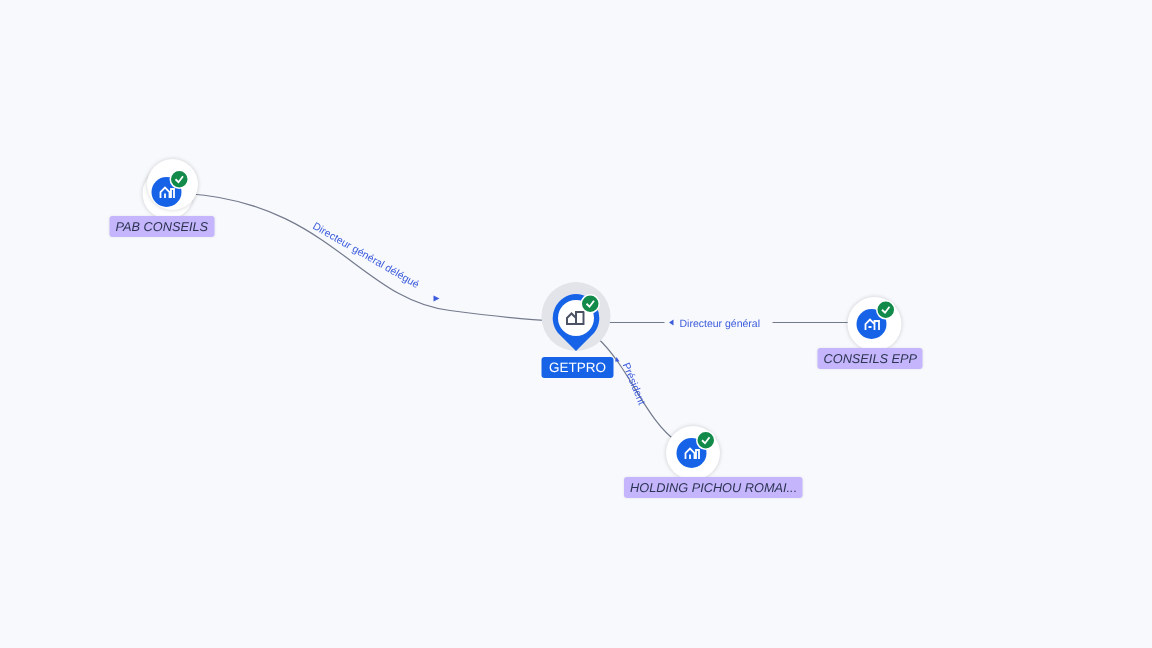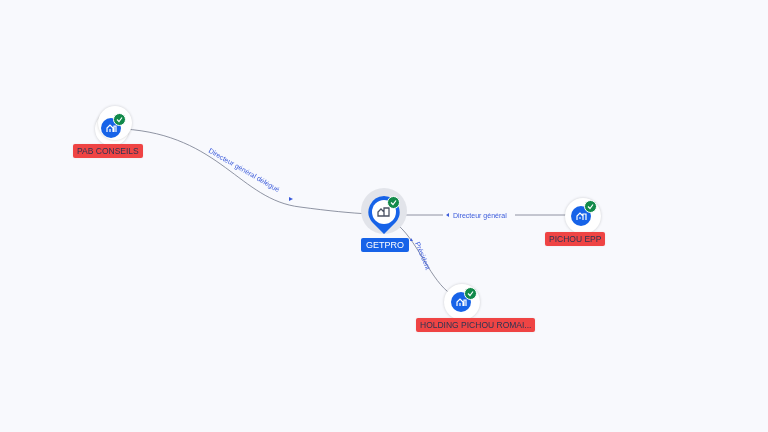--- a/index.html
+++ b/index.html
@@ -3,21 +3,21 @@
 <meta charset="utf-8">
 <style>
   html, body { margin:0; padding:0; }
   body { width:768px; height:432px; background:#f8f9fd; position:relative; overflow:hidden; font-family:"Liberation Sans", sans-serif; }
   svg.edges { position:absolute; left:0; top:0; }
   .edge-label { font-size:7px; fill:#3b5bdb; font-family:"Liberation Sans", sans-serif; }
   .node { position:absolute; }
   .halo { position:absolute; border-radius:50%; background:#fff; box-shadow:0 0 3px rgba(0,0,0,0.18); }
   .circle { position:absolute; border-radius:50%; background:#1763e8; display:flex; align-items:center; justify-content:center; }
   .check { position:absolute; width:11px; height:11px; border-radius:50%; background:#128a4a; border:1.5px solid #fff; display:flex; align-items:center; justify-content:center; }
-  .label { position:absolute; font-size:8.5px; color:#2c3552; background:#ef4444; padding:2px 4px; border-radius:2px; white-space:nowrap; box-shadow:0 0 2px rgba(0,0,0,0.08); }
+  .label { position:absolute; font-size:8.5px; color:#2c3552; background:#c4b5fd; padding:2px 4px; border-radius:2px; white-space:nowrap; box-shadow:0 0 2px rgba(0,0,0,0.08);font-style:italic; }
   .main-label { position:absolute; font-size:9px; color:#fff; background:#1763e8; padding:2px 5px; border-radius:2px; white-space:nowrap; }
 </style>
 </head>
 <body>
 
 <svg class="edges" width="768" height="432">
   <path d="M124,129 C220,135 240,200 300,207 C330,211 350,213 370,214" fill="none" stroke="#737a8c" stroke-width="0.8"></path>
   <text class="edge-label" transform="translate(208,152) rotate(30)">Directeur général délégué</text>
   <polygon points="289,197 293,199 289,201" fill="#3b5bdb"></polygon>
 
@@ -69,21 +69,21 @@
   <div class="circle" style="left:571px;top:206px;width:20px;height:20px;">
     <svg width="11" height="10" viewBox="0 0 11 10">
         <path d="M1,9 V5 L4,2 L7,5 V9 M7,9 V3 H10 V9 M3,7 H5" fill="none" stroke="#fff" stroke-width="1.2"></path>
       </svg>
   </div>
   <div class="check" style="left:584px;top:200px;">
     <svg width="7" height="7" viewBox="0 0 7 7">
         <path d="M1,3.5 L3,5.5 L6,1.5" fill="none" stroke="#fff" stroke-width="1.2"></path>
       </svg>
   </div>
-  <div class="label" style="left:545px;top:232px;">PICHOU EPP</div>
+  <div class="label" style="left:545px;top:232px;">CONSEILS EPP</div>
 </div>
 
 <div class="node" style="left:0;top:0;">
   <div class="halo" style="left:444px;top:284px;width:36px;height:36px;"></div>
   <div class="circle" style="left:451px;top:292px;width:20px;height:20px;">
     <svg width="11" height="10" viewBox="0 0 11 10">
         <path d="M1,9 V5 L4,2 L7,5 V9 M4,9 V6 M8,9 V3 H10 V9" fill="none" stroke="#fff" stroke-width="1.2"></path>
       </svg>
   </div>
   <div class="check" style="left:464px;top:287px;">

